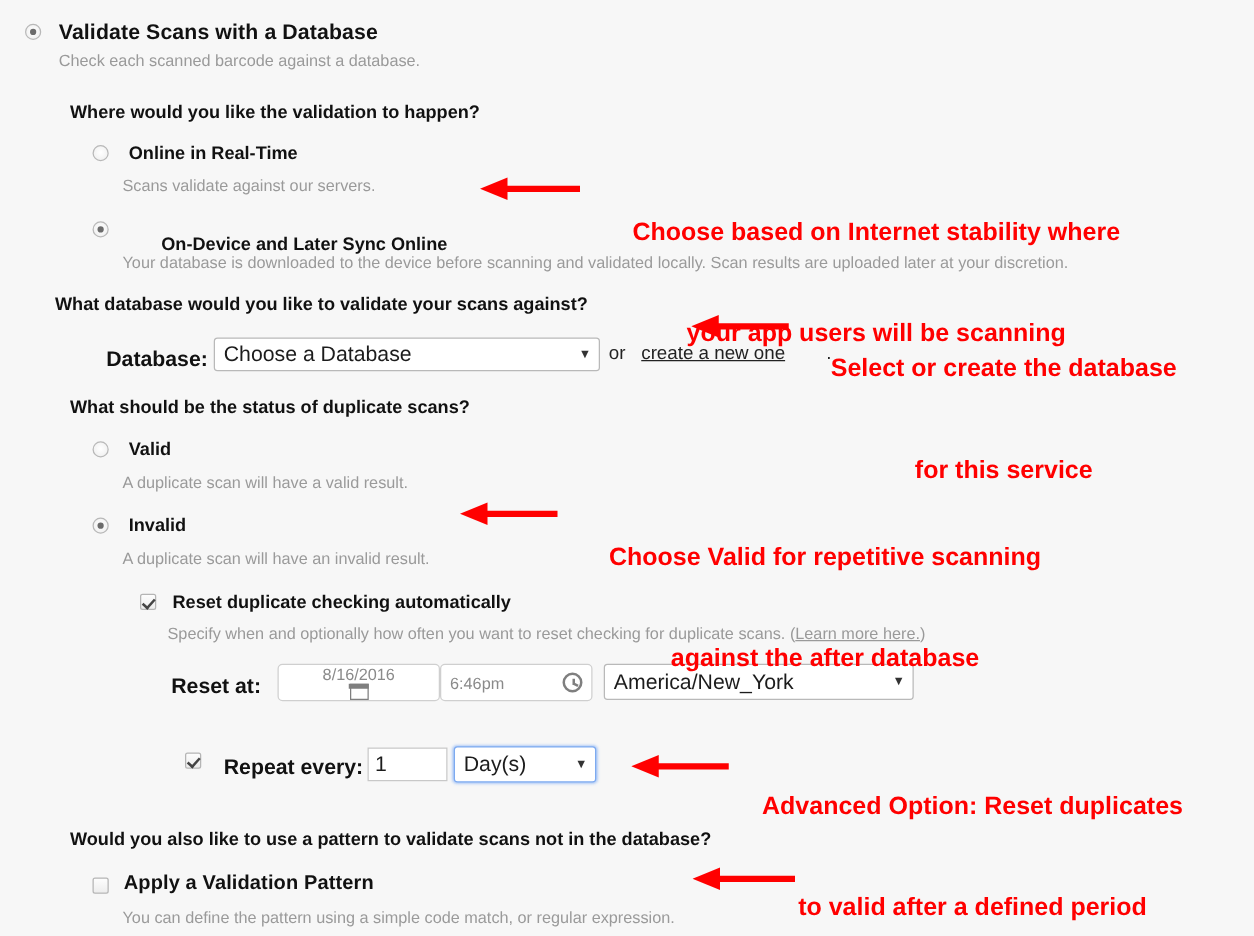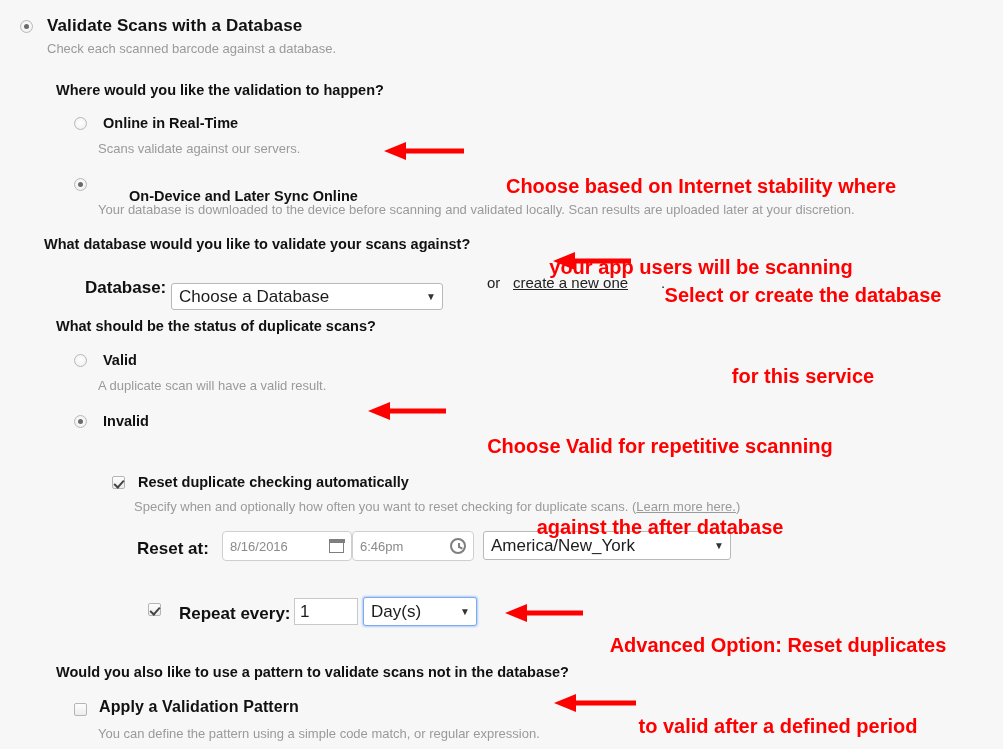--- a/index.html
+++ b/index.html
@@ -219,53 +219,54 @@
   <div style="position:absolute;left:74px;top:177px;">
     <span class="radio checked"></span>
   </div>
   <div class="choice-label" style="position:absolute;left:103px;top:188px;margin-left:26px;">On-Device and Later Sync Online</div>
   <div class="choice-sub" style="position:absolute;left:98px;top:202px;">Your database is downloaded to the device before scanning and validated locally. Scan results are uploaded later at your discretion.</div>
 
   <div class="question" style="position:absolute;left:44px;top:236px;">What database would you like to validate your scans against?</div>
 
   <div class="field-label" style="position:absolute;left:85px;top:278px;">Database:</div>
 
-  <div class="select" style="position:absolute;left:171px;top:270px;width:272px;height:27px;margin-top:13px;">
+  <div class="select" style="position:absolute;left:171px;top:270px;width:309px;height:27px;">
     <span class="sel-text">Choose a Database</span>
     <span class="caret">▼</span>
   </div>
 
   <div class="plain" style="position:absolute;left:487px;top:274px;">or</div>
   <div class="link" style="position:absolute;left:513px;top:274px;">create a new one</div>
   <div class="plain" style="position:absolute;left:661px;top:274px;">.</div>
 
   <div class="question" style="position:absolute;left:56px;top:318px;">What should be the status of duplicate scans?</div>
 
   <div style="position:absolute;left:74px;top:353px;">
     <span class="radio"></span>
   </div>
   <div class="choice-label" style="position:absolute;left:103px;top:352px;">Valid</div>
   <div class="choice-sub" style="position:absolute;left:98px;top:378px;">A duplicate scan will have a valid result.</div>
 
   <div style="position:absolute;left:74px;top:414px;">
     <span class="radio checked"></span>
   </div>
   <div class="choice-label" style="position:absolute;left:103px;top:413px;text-align:center;">Invalid</div>
+  <div class="choice-sub" style="position:absolute;left:98px;top:439px;">A duplicate scan will have an invalid result.</div>
 
   <div style="position:absolute;left:112px;top:475px;">
     <span class="checkbox checked"></span>
   </div>
   <div class="choice-label" style="position:absolute;left:138px;top:474px;">Reset duplicate checking automatically</div>
   <div class="choice-sub" style="position:absolute;left:134px;top:499px;">
     <span>Specify when and optionally how often you want to reset checking for duplicate scans. (</span><span class="sub-link">Learn more here.</span><span>)</span>
   </div>
 
   <div class="field-label" style="position:absolute;left:137px;top:539px;">Reset at:</div>
 
-  <div class="textinput" style="position:absolute;left:222px;top:531px;width:130px;height:30px;">
+  <div class="textinput" style="position:absolute;left:222px;top:531px;width:130px;height:30px;flex-direction:column;">
     <span class="ti-val">8/16/2016</span>
     <span class="cal-icon"></span>
   </div>
 
   <div class="textinput" style="position:absolute;left:352px;top:531px;width:122px;height:30px;">
     <span class="ti-val">6:46pm</span>
     <span class="clock-icon"></span>
   </div>
 
   <div class="select" style="position:absolute;left:483px;top:531px;width:248px;height:29px;">

